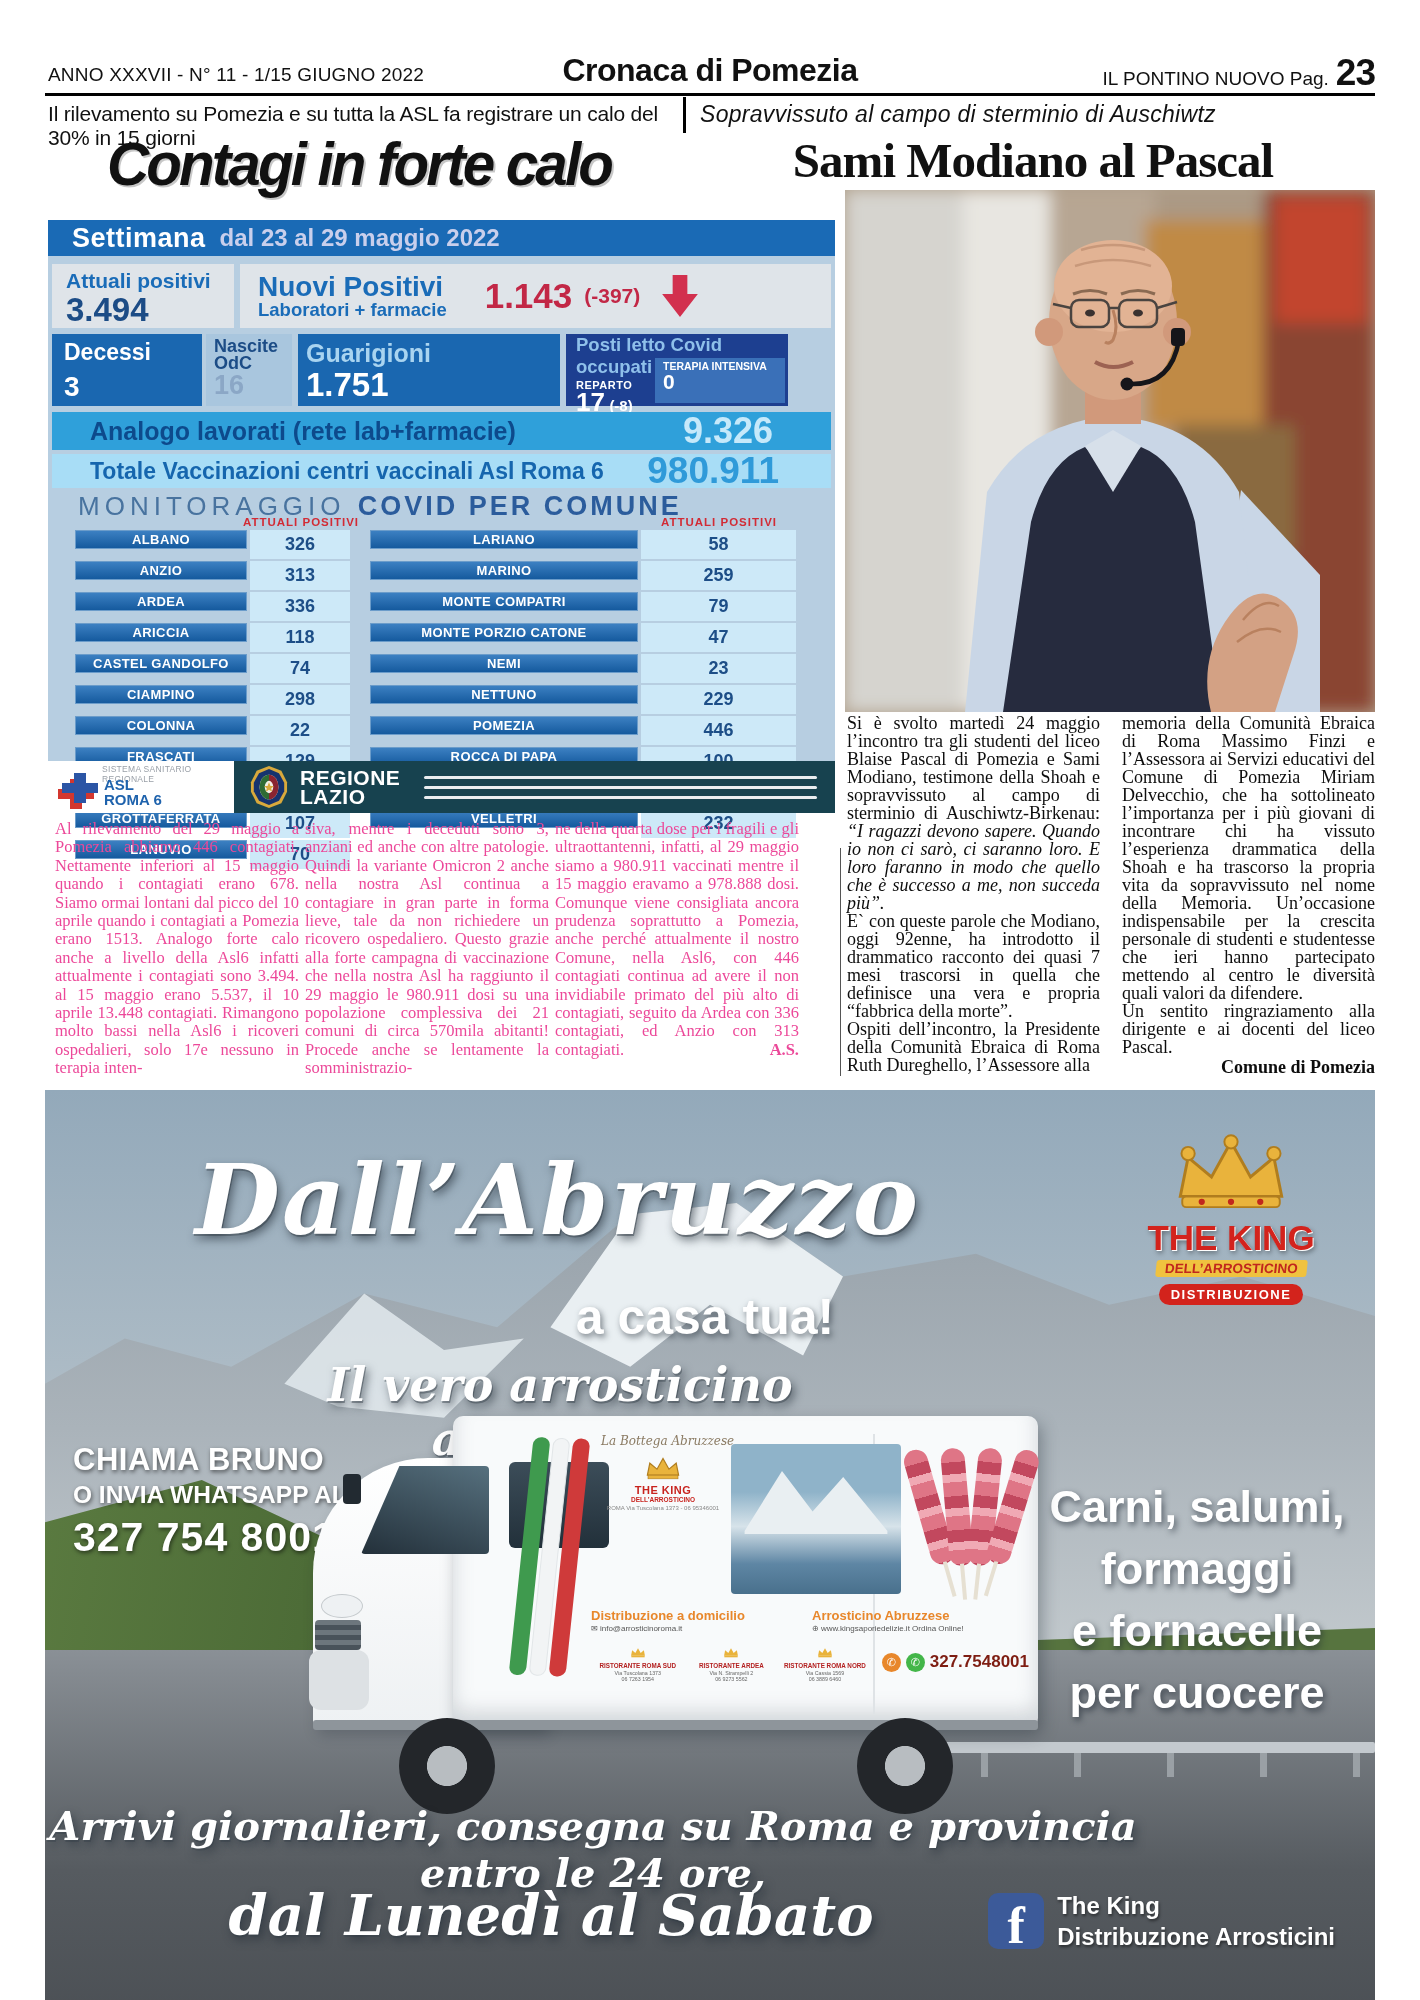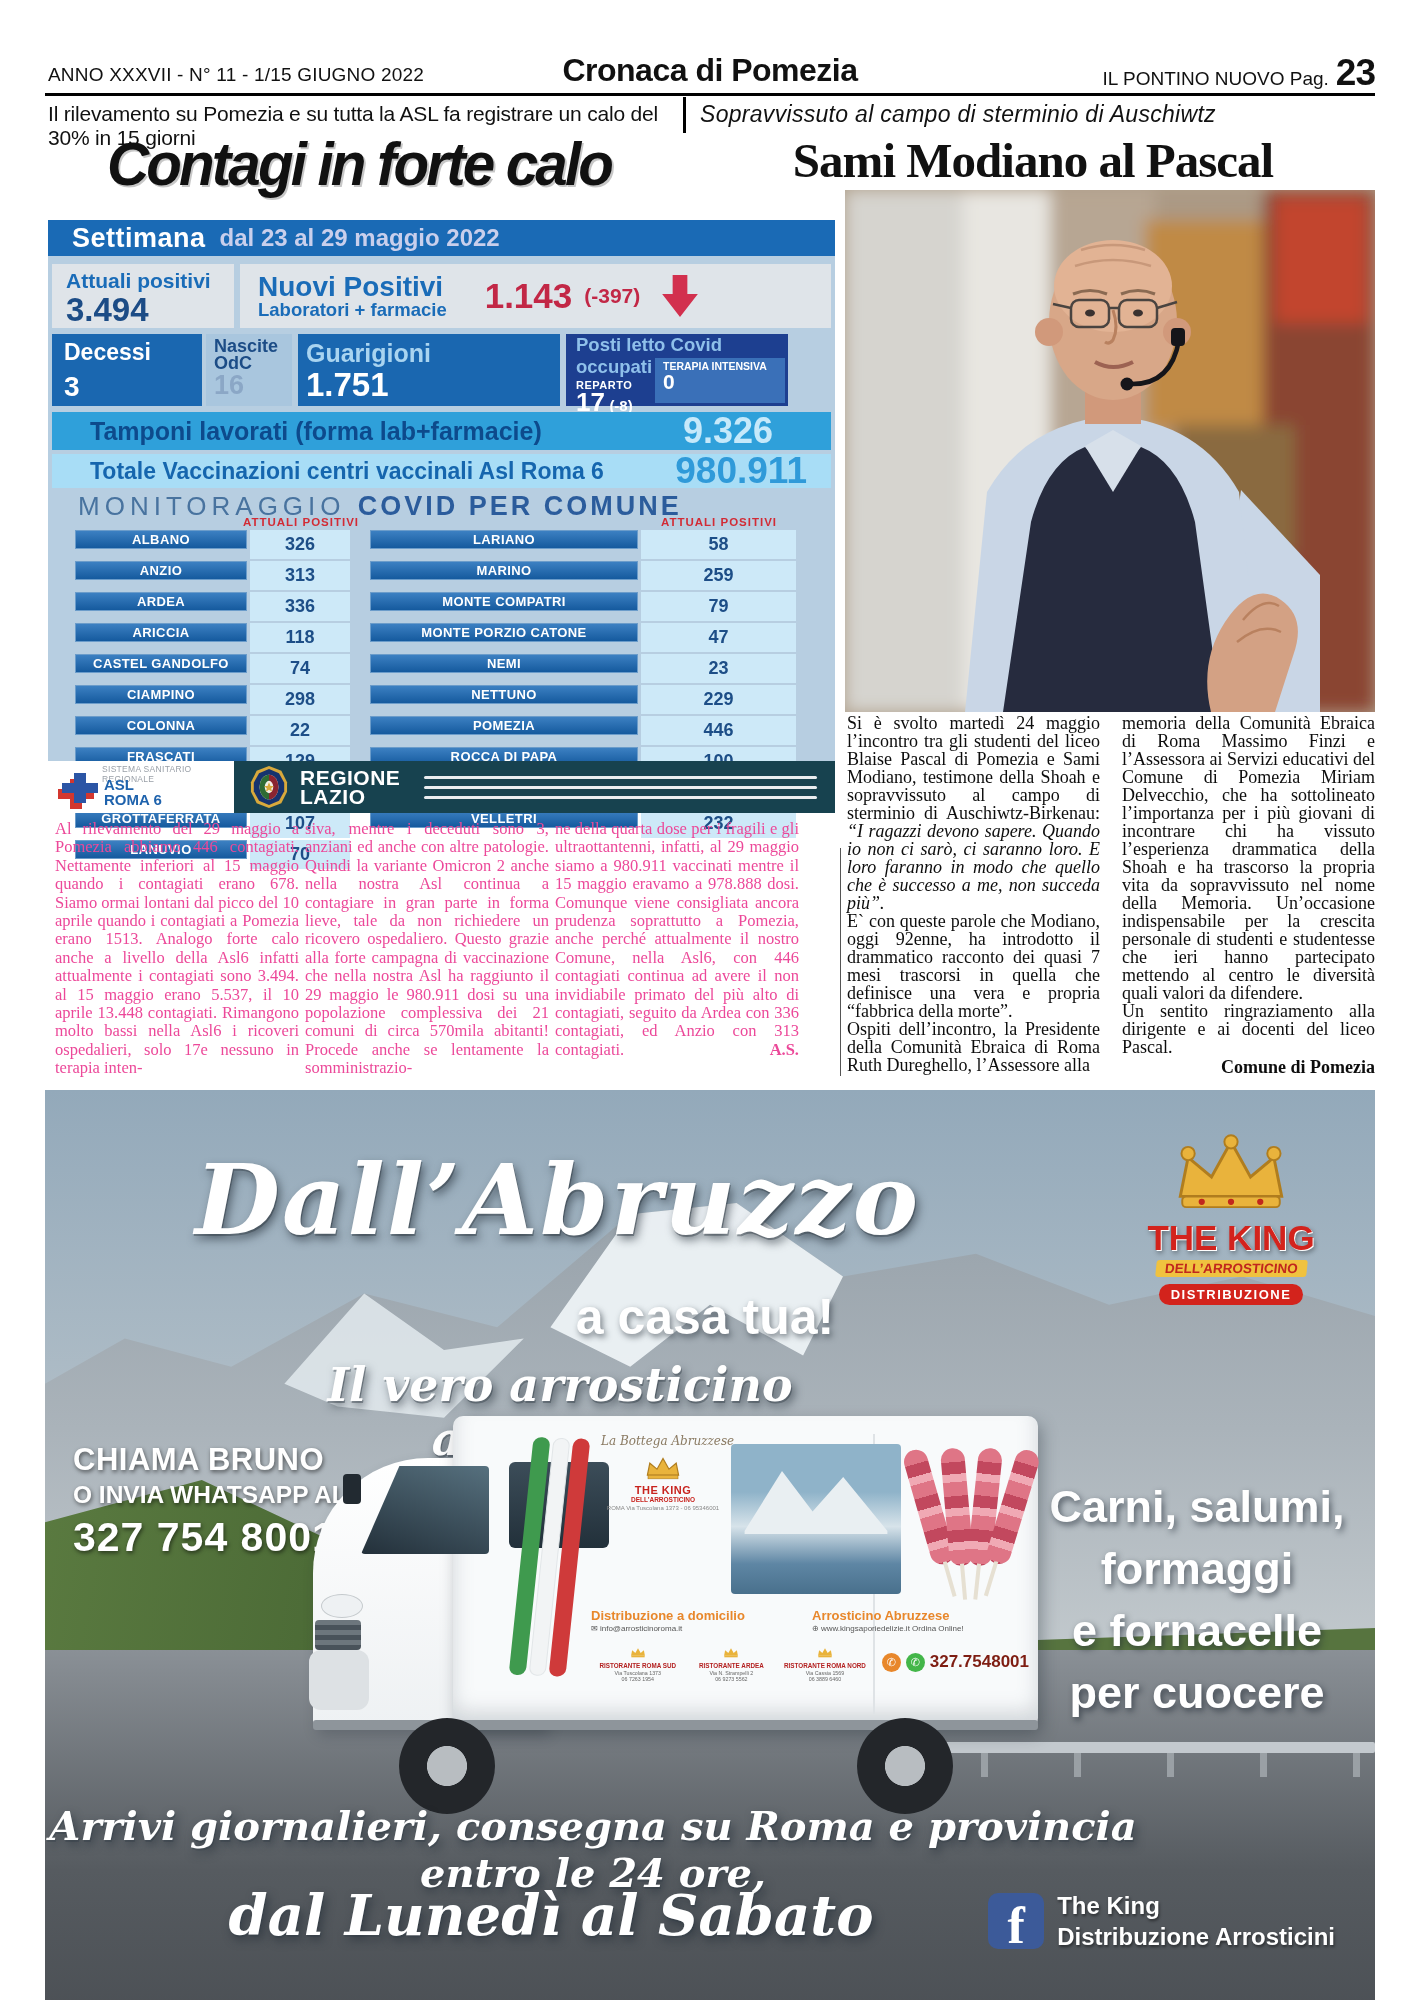--- a/index.html
+++ b/index.html
@@ -64,21 +64,21 @@
   .igB4 .rv { font-size:26px; font-weight:800; color:#fff; line-height:.9; }
   .igB4 .rd { font-size:15px; font-weight:700; color:#fff; }
   .ti-box { position:absolute; right:3px; bottom:3px; width:130px; height:45px; background:#3a70b8; padding:3px 8px; }
   .ti-box .tl { font-size:10.5px; font-weight:700; color:#fff; line-height:1.05; }
   .ti-box .tv { font-size:21px; font-weight:800; color:#fff; line-height:.95; }
   .igC { left:4px; top:192px; width:779px; height:38px; background:#2fa0da; display:flex; align-items:center; padding-left:38px; }
   .igC .lab { font-size:25px; font-weight:800; color:#0d4a8c; flex:1; }
   .igC .val { font-size:36px; font-weight:800; color:#c6e9fa; margin-right:58px; }
   .igD { left:4px; top:234px; width:779px; height:34px; background:#a8ddf6; display:flex; align-items:center; padding-left:38px; }
   .igD .lab { font-size:23px; font-weight:800; color:#1566ae; flex:1; }
-  .igD .val { font-size:37px; font-weight:800; color:#2f9ad9; margin-right:24px; }
+  .igD .val { font-size:37px; font-weight:800; color:#2f9ad9; margin-right:52px; }
   .ig-mtitle { left:30px; top:271px; white-space:nowrap; }
   .ig-mtitle .m1 { font-size:26px; font-weight:500; color:#48739f; letter-spacing:5px; }
   .ig-mtitle .m2 { font-size:27px; font-weight:800; color:#2b5c9c; letter-spacing:3px; }
   .ig-redL, .ig-redR { top:296px; width:170px; text-align:center; font-size:11.5px; font-weight:800; color:#d22b35; letter-spacing:1px; }
   .ig-redL { left:168px; } .ig-redR { left:586px; }
   .ig-tbl { top:310px; }
   .ig-tblL { left:27px; } .ig-tblR { left:322px; }
   .trow { display:flex; gap:3px; margin-bottom:2px; }
   .tlbl { height:19px; background:linear-gradient(180deg,#3c80c2,#155a9e); border:1px solid #6b9cca;
           color:#fff; font-size:13px; font-weight:700; letter-spacing:.4px; display:flex; align-items:center; justify-content:center; }
@@ -313,21 +313,21 @@
         <span class="rv">17</span>
         <span class="rd">(-8)</span>
       </div>
       <div class="ti-box">
         <div class="tl">TERAPIA INTENSIVA</div>
         <div class="tv">0</div>
       </div>
     </div>
 
     <div class="cell igC">
-      <div class="lab">Tamponi lavorati (forma lab+farmacie)</div>
+      <div class="lab">Analogo lavorati (rete lab+farmacie)</div>
       <div class="val">9.326</div>
     </div>
     <div class="cell igD">
       <div class="lab">Totale Vaccinazioni centri vaccinali Asl Roma 6</div>
       <div class="val">980.911</div>
     </div>
 
     <div class="cell ig-mtitle">
       <span class="m1">MONITORAGGIO </span><span class="m2">COVID PER COMUNE</span>
     </div>

